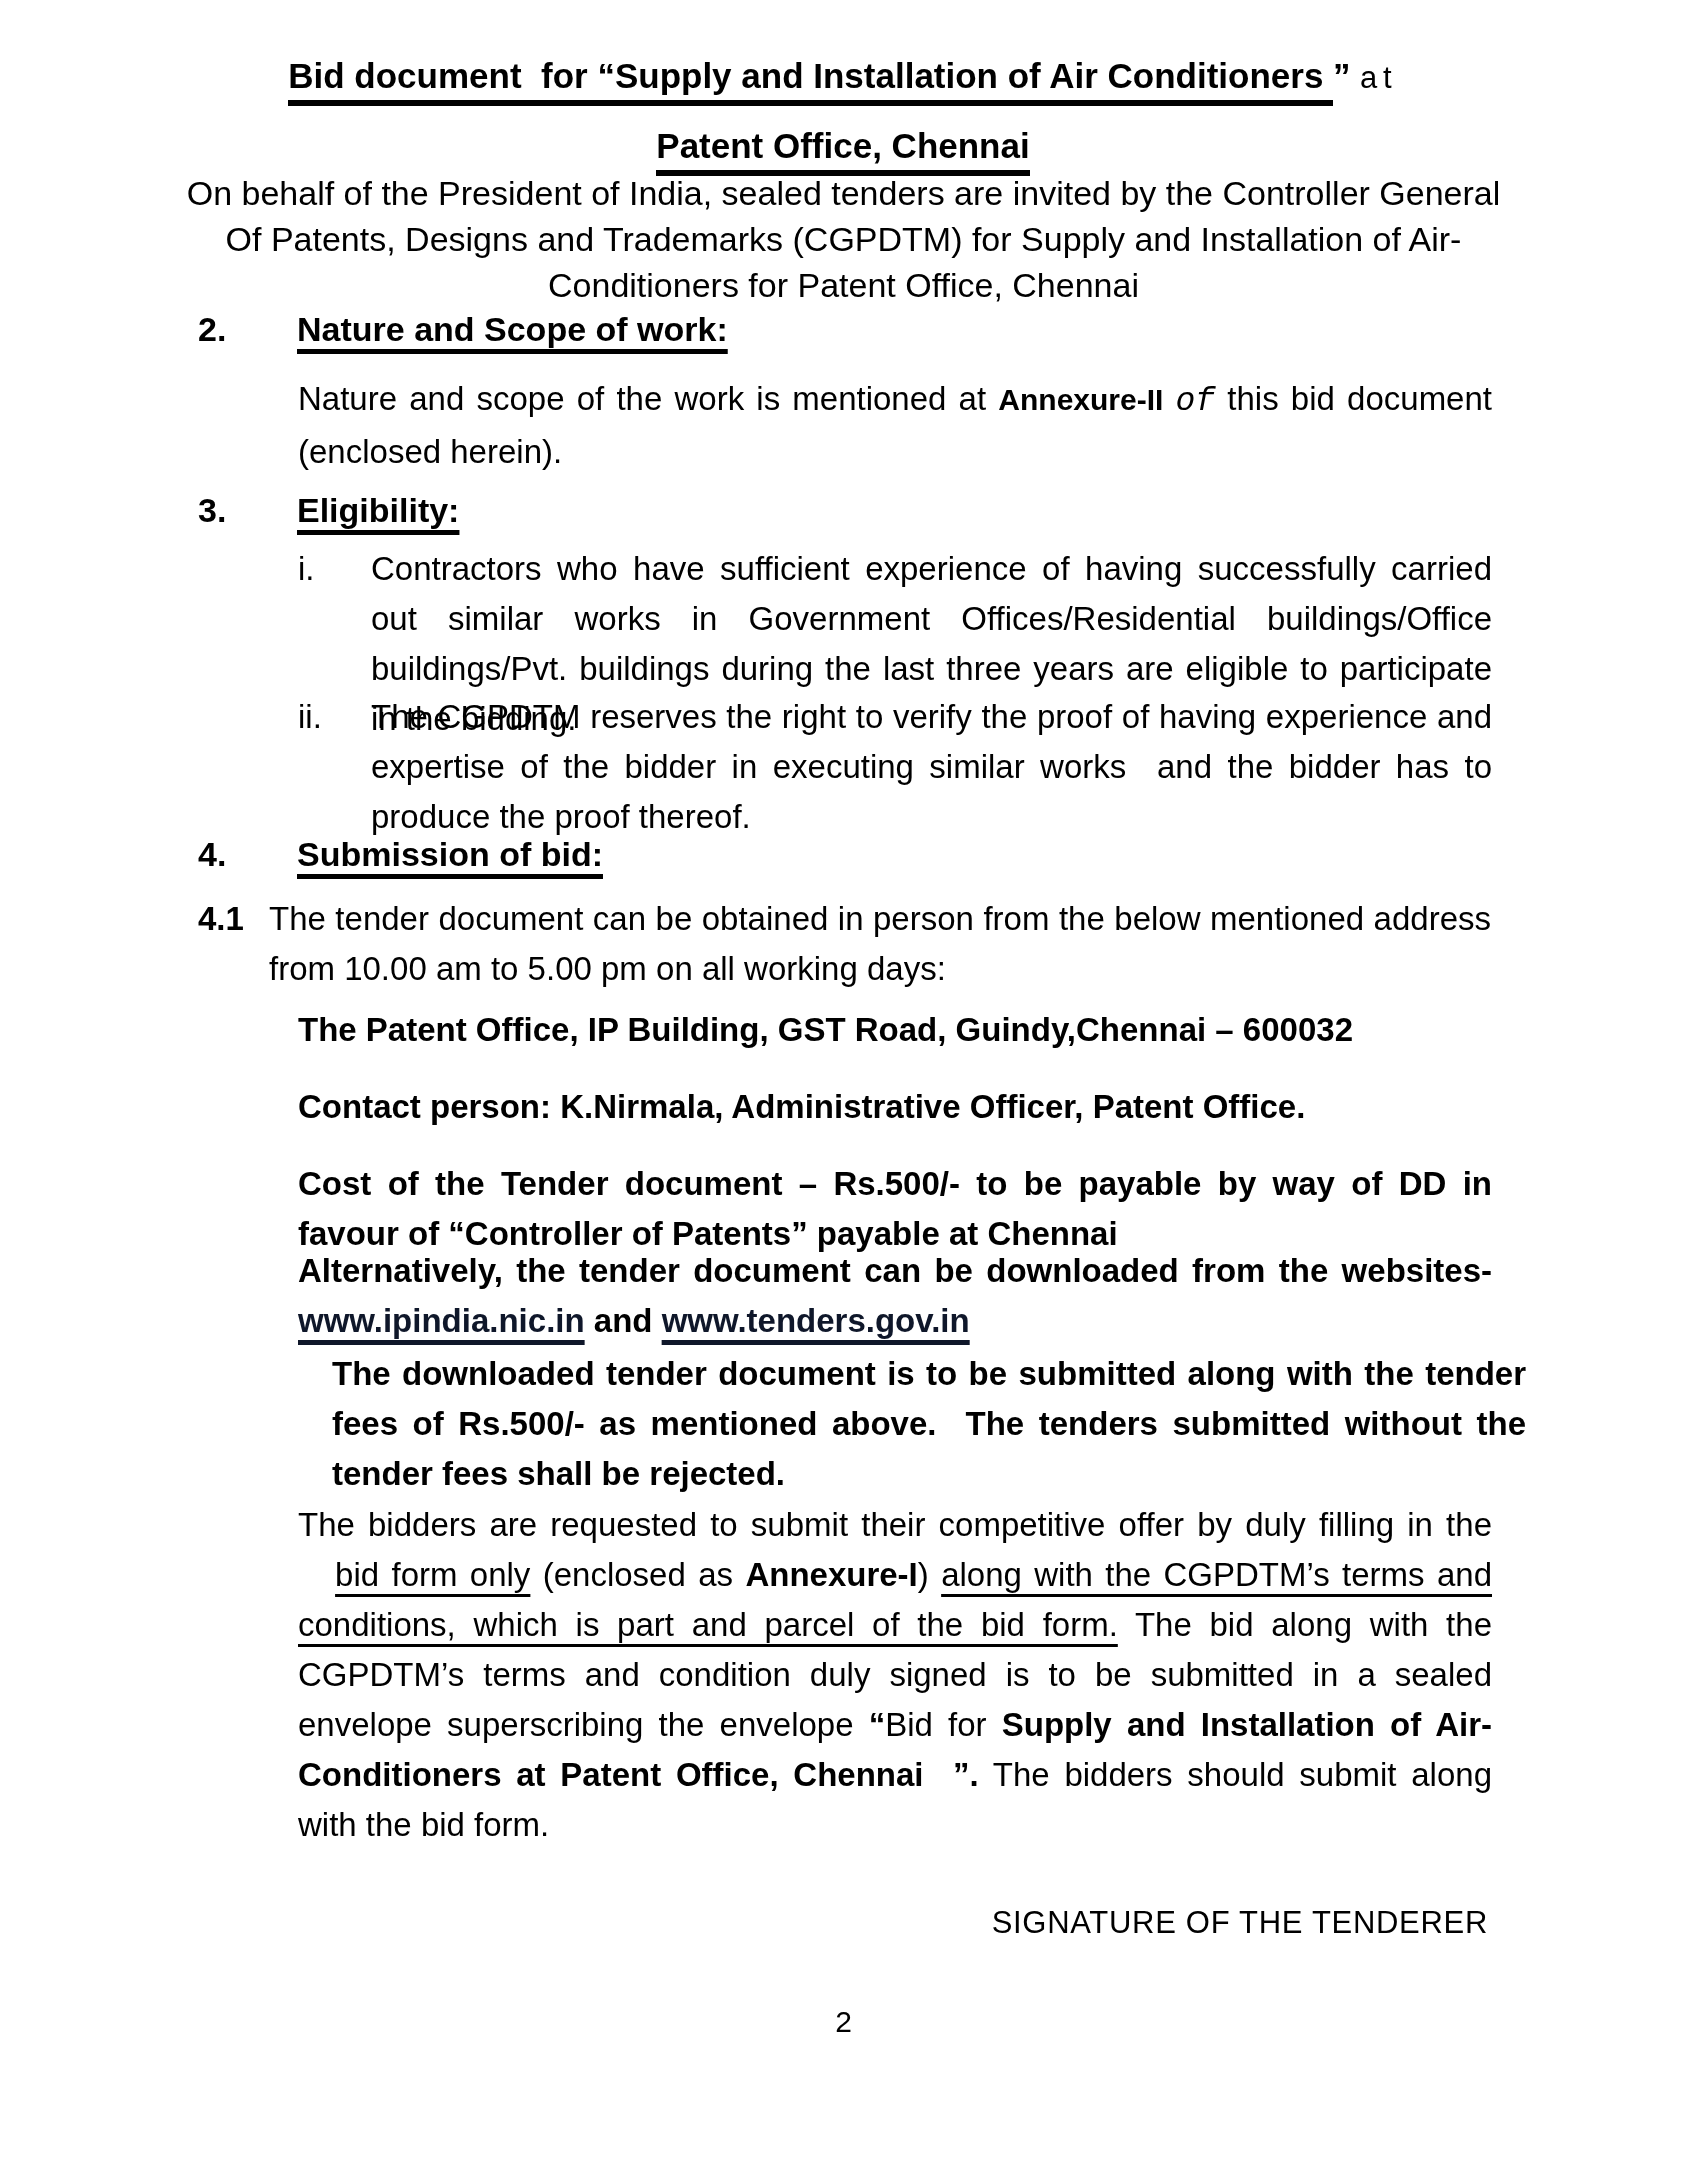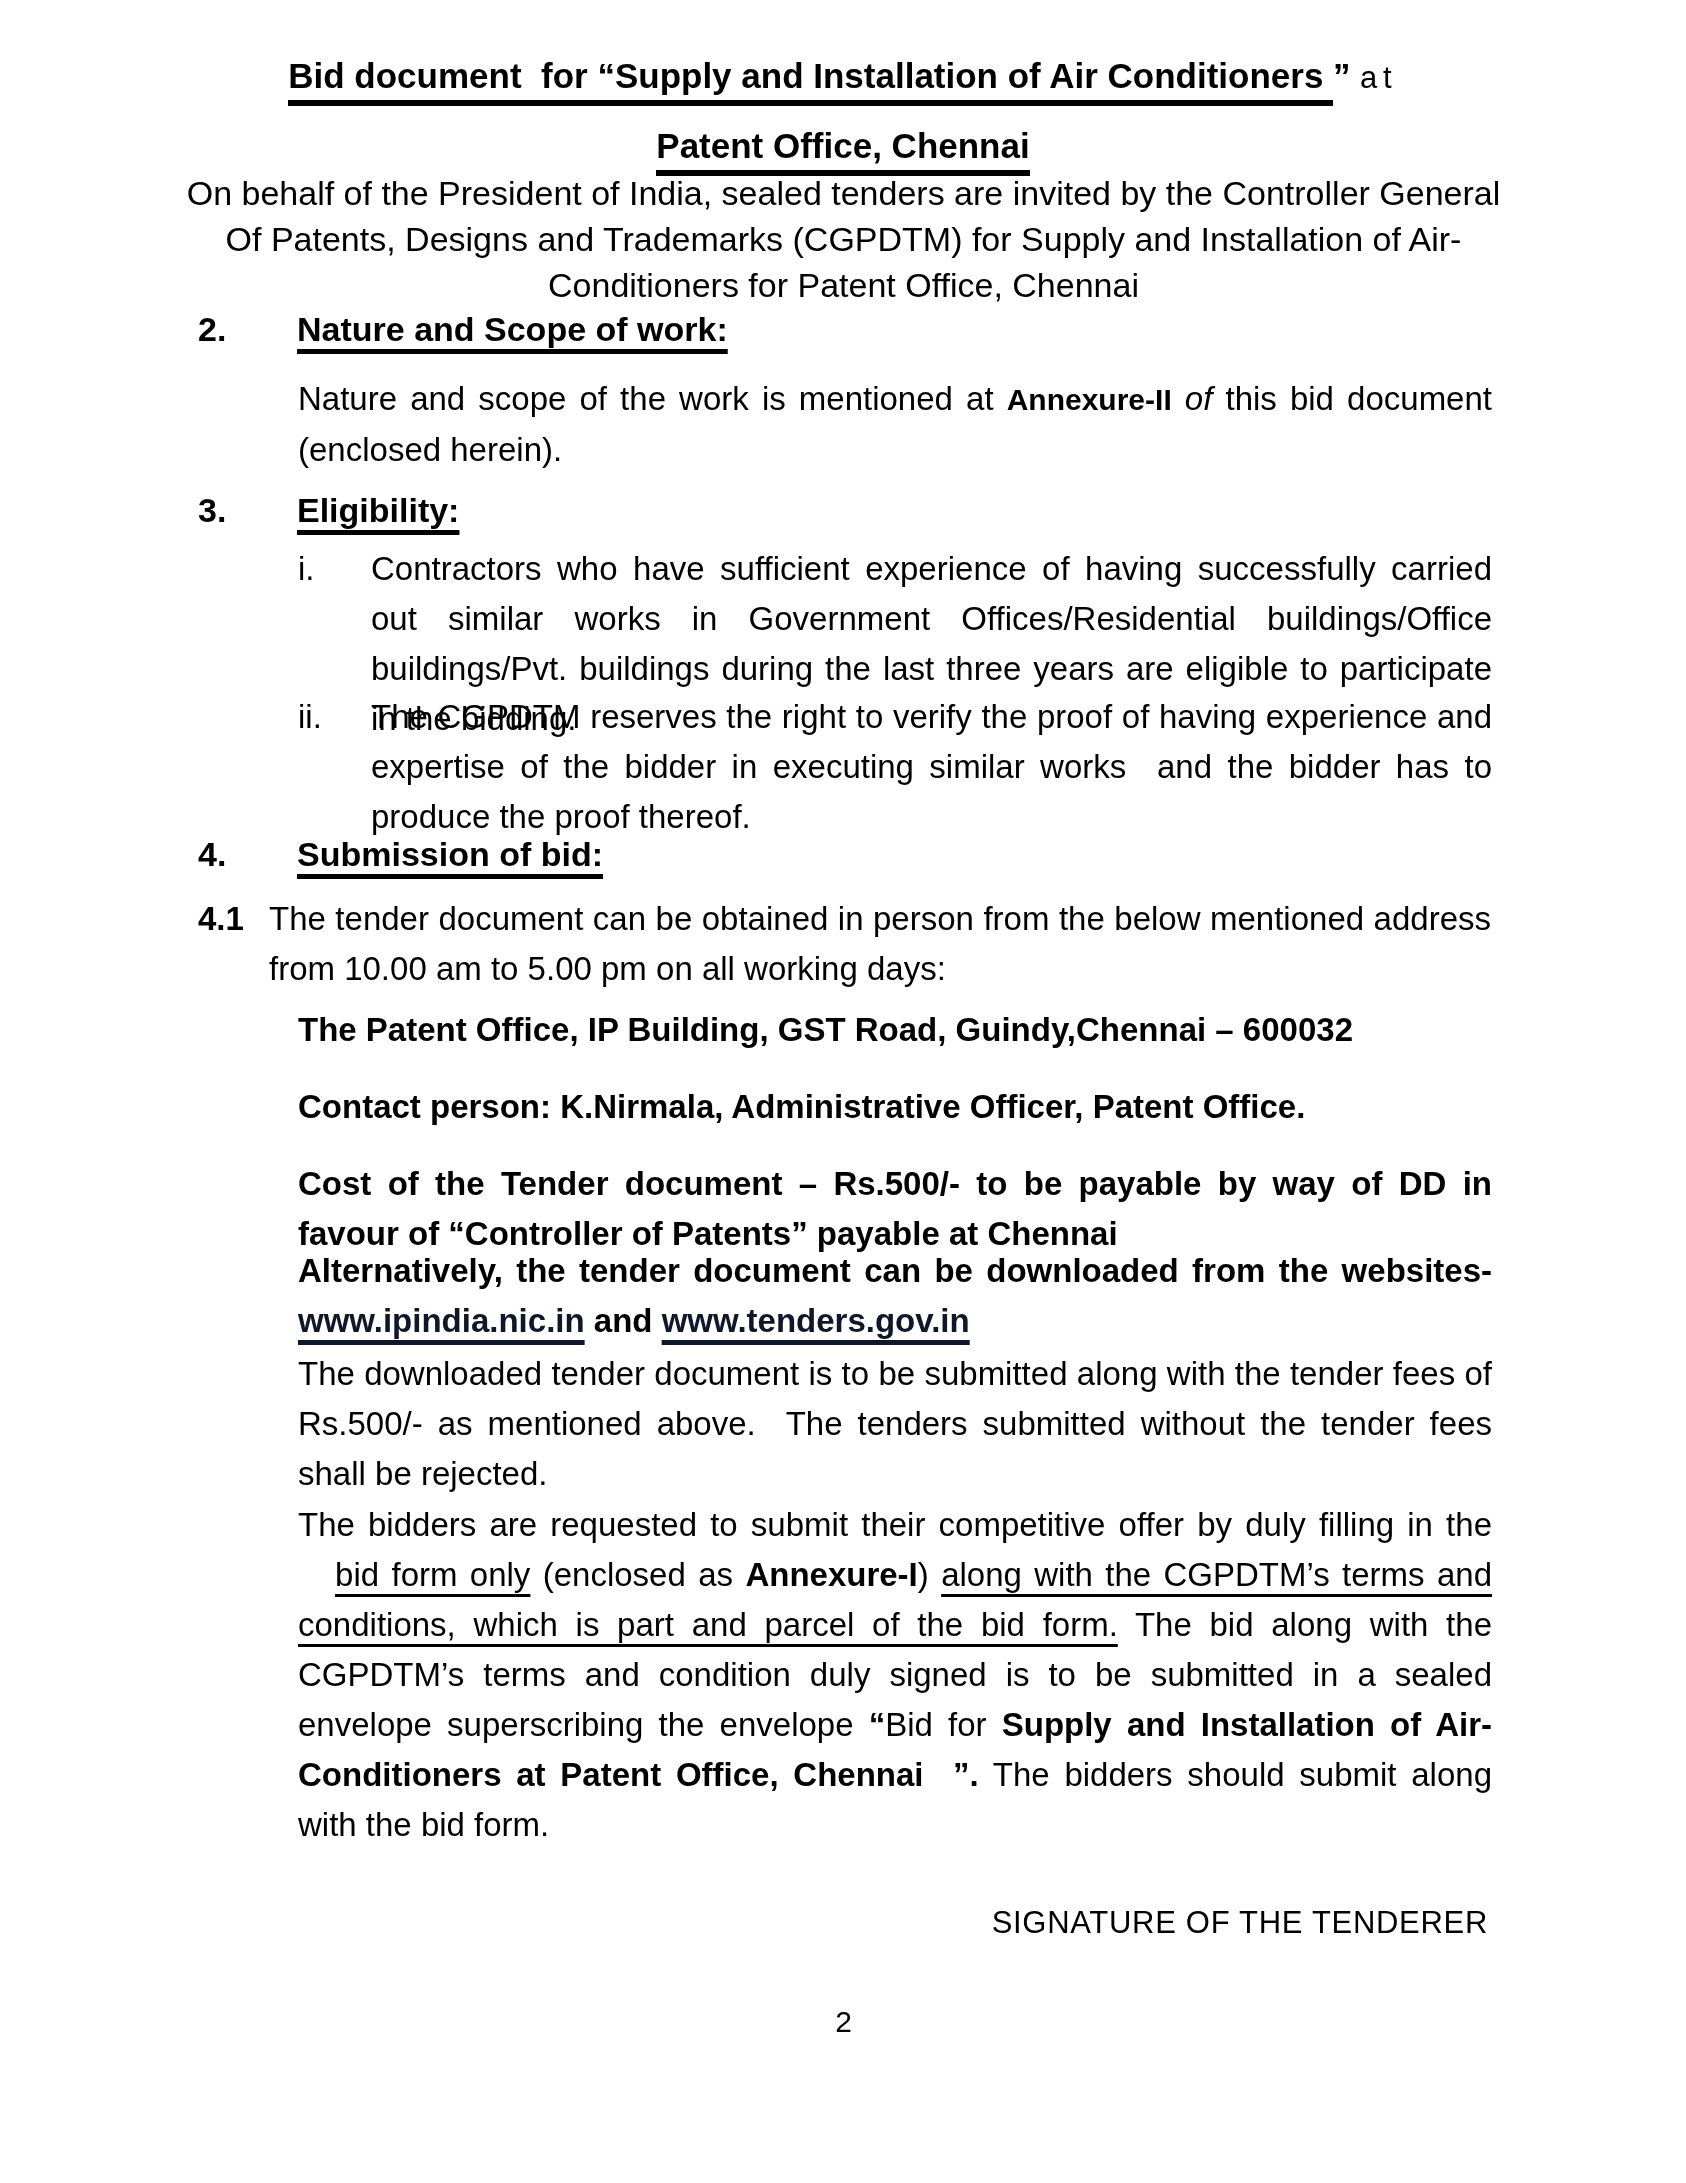--- a/index.html
+++ b/index.html
@@ -43,36 +43,36 @@
   .para{
     position:absolute;left:298px;width:1194px;
     text-align:justify;line-height:50px;
   }
   .s2-body{top:374px;}
   .addr{top:1005px;font-weight:bold;}
   .contact{top:1082px;font-weight:bold;}
   .cost{top:1159px;font-weight:bold;}
   .alt1{top:1246px;font-weight:bold;text-align-last:justify;}
   .alt2{top:1296px;font-weight:bold;text-align:left;}
-  .downloaded{top:1349px;font-weight:normal;}
+  .downloaded{top:1349px;font-weight:bold;margin-left:34px;}
   .bidders{top:1500px;}
   
   .item{position:absolute;left:298px;width:1194px;line-height:50px;}
   .item-i{top:544px;}
   .item-ii{top:692px;}
   .item-label{position:absolute;left:0;top:0;}
   .item-text{display:block;margin-left:73px;text-align:justify;}
   
   .p41{position:absolute;left:198px;top:894px;width:1293px;line-height:50px;}
   .p41-label{position:absolute;left:0;top:0;font-weight:bold;}
   .p41-text{display:block;margin-left:71px;text-align:justify;}
   
   .b{font-weight:bold;}
   .u{text-decoration:underline;text-decoration-thickness:3.3px;text-underline-offset:8px;}
-  .it-serif{font-family:Liberation Sans, sans-serif;font-style:italic;}
+  .it-serif{font-family:Liberation Mono, monospace;font-style:italic;}
   .annex{font-weight:bold;font-size:30px;}
   .link{
     color:#0f172a;font-weight:bold;cursor:pointer;
     text-decoration:underline;text-decoration-thickness:4.6px;text-underline-offset:8px;
   }
   
   .signature{
     position:absolute;top:1905px;left:198px;width:1290px;
     text-align:right;font-size:31px;letter-spacing:0.7px;
   }

